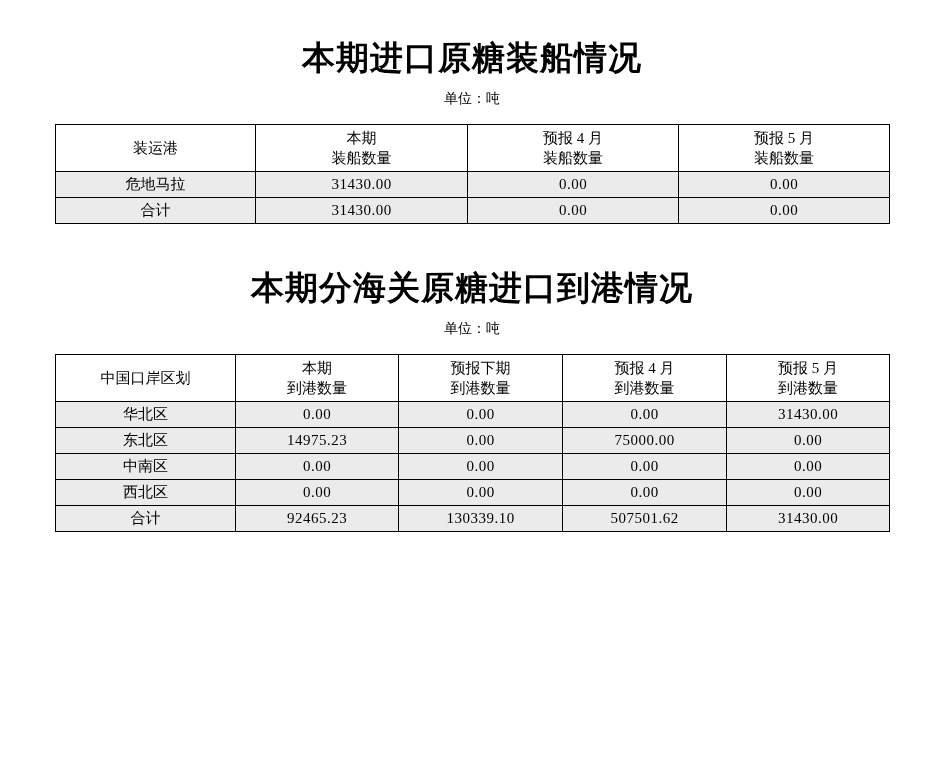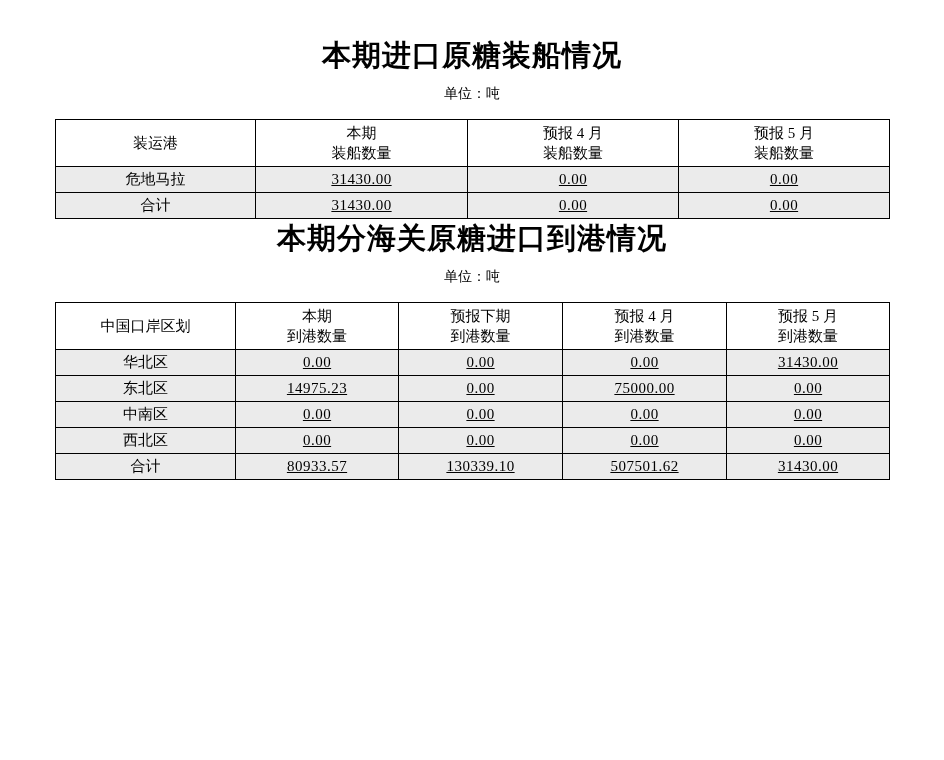--- a/index.html
+++ b/index.html
@@ -17,28 +17,29 @@
   .page {
     width: 944px;
     height: 760px;
     position: relative;
     box-sizing: border-box;
   }
 
   .section-title {
     text-align: center;
     font-weight: bold;
-    font-size: 29px;
+    font-size: 33px;
     letter-spacing: 1px;
     font-family: "Liberation Serif", "DejaVu Serif", serif;
   }
   #title-1 {
     padding-top: 36px;
   }
   #title-2 {
+    padding-top: 42px;
     font-family: Liberation Serif, serif;
   }
 
   .unit-line {
     text-align: center;
     font-size: 14px;
     margin-top: 9px;
     font-family: "Liberation Serif", "DejaVu Serif", serif;
   }
 
@@ -72,21 +73,20 @@
   }
   table.data-table tbody td {
     background: #ebebeb;
     height: 25px;
   }
   .hdr-line {
     display: block;
   }
   .num {
     letter-spacing: 0.5px;
-    text-decoration: underline;
   }
 
   
   #table-shipment col.c0 { width: 200px; }
   #table-shipment col.c1 { width: 212px; }
   #table-shipment col.c2 { width: 211px; }
   #table-shipment col.c3 { width: 211px; }
 
   
   #table-arrival col.c0 { width: 180px; }
@@ -208,21 +208,21 @@
         </tr>
         <tr>
           <td>西北区</td>
           <td class="num">0.00</td>
           <td class="num">0.00</td>
           <td class="num">0.00</td>
           <td class="num">0.00</td>
         </tr>
         <tr>
           <td>合计</td>
-          <td class="num">80933.57</td>
+          <td class="num">92465.23</td>
           <td class="num">130339.10</td>
           <td class="num">507501.62</td>
           <td class="num">31430.00</td>
         </tr>
       </tbody>
     </table>
   </div>
 
 </div>
 

